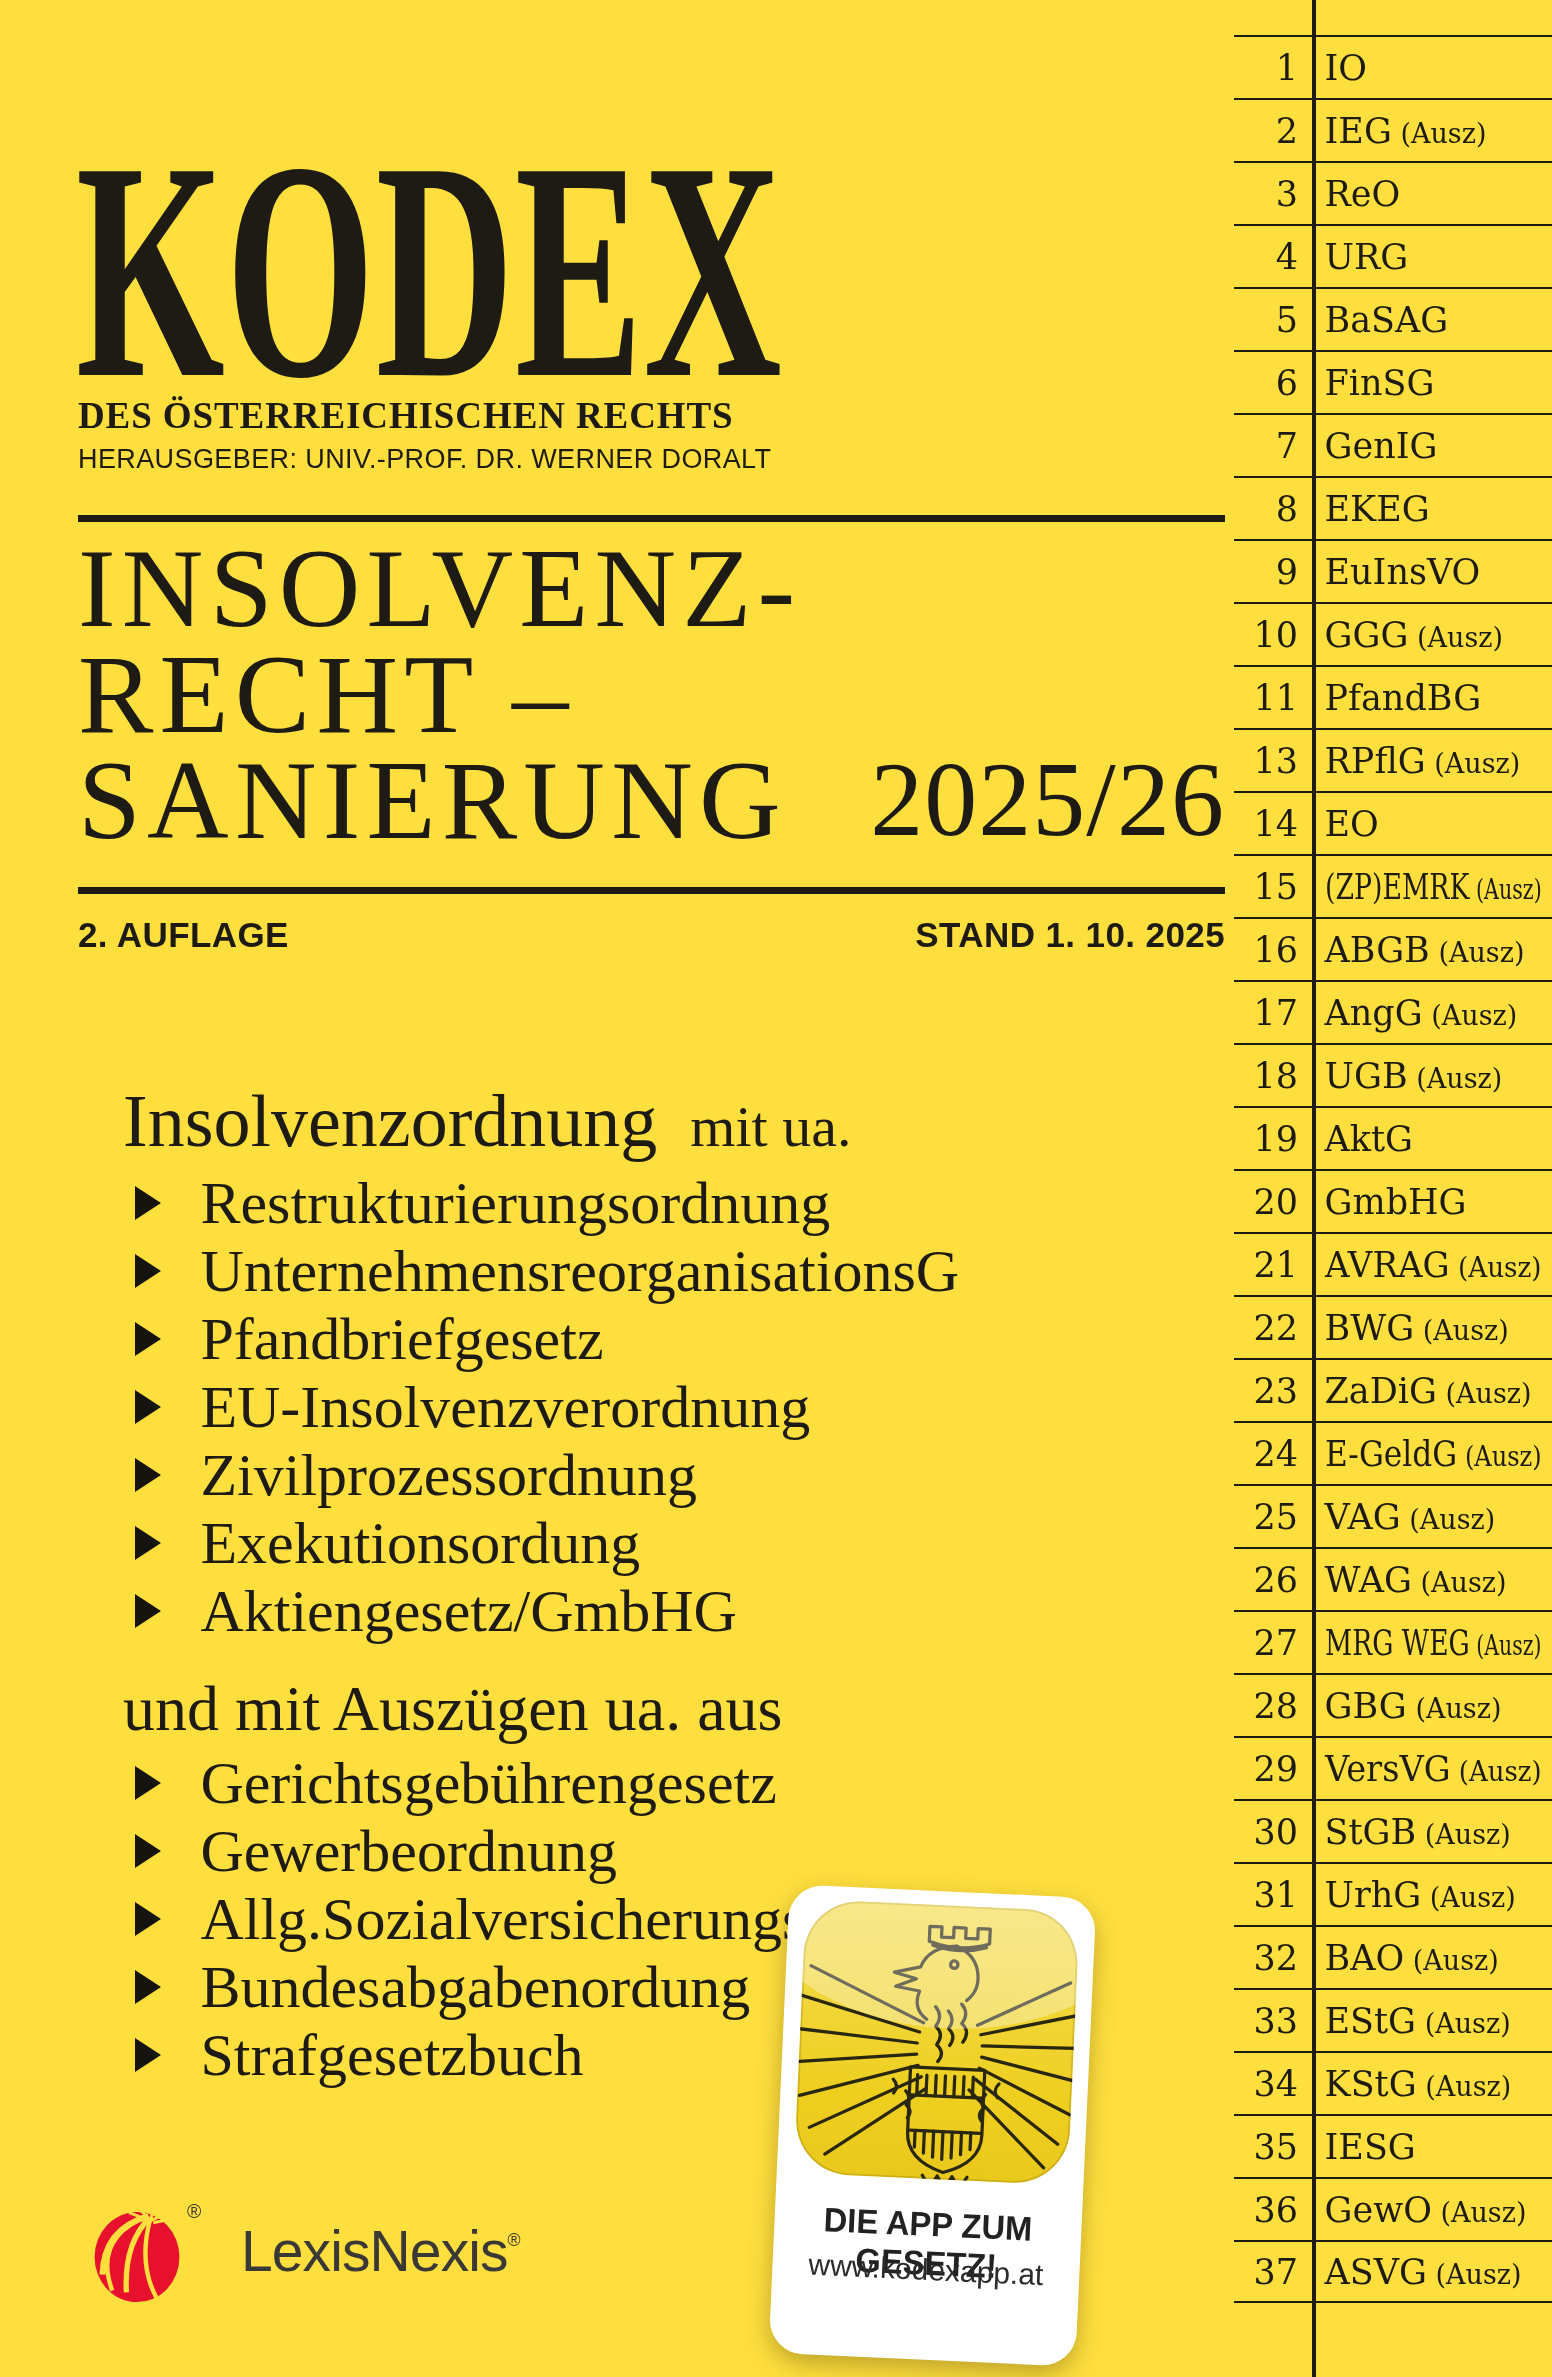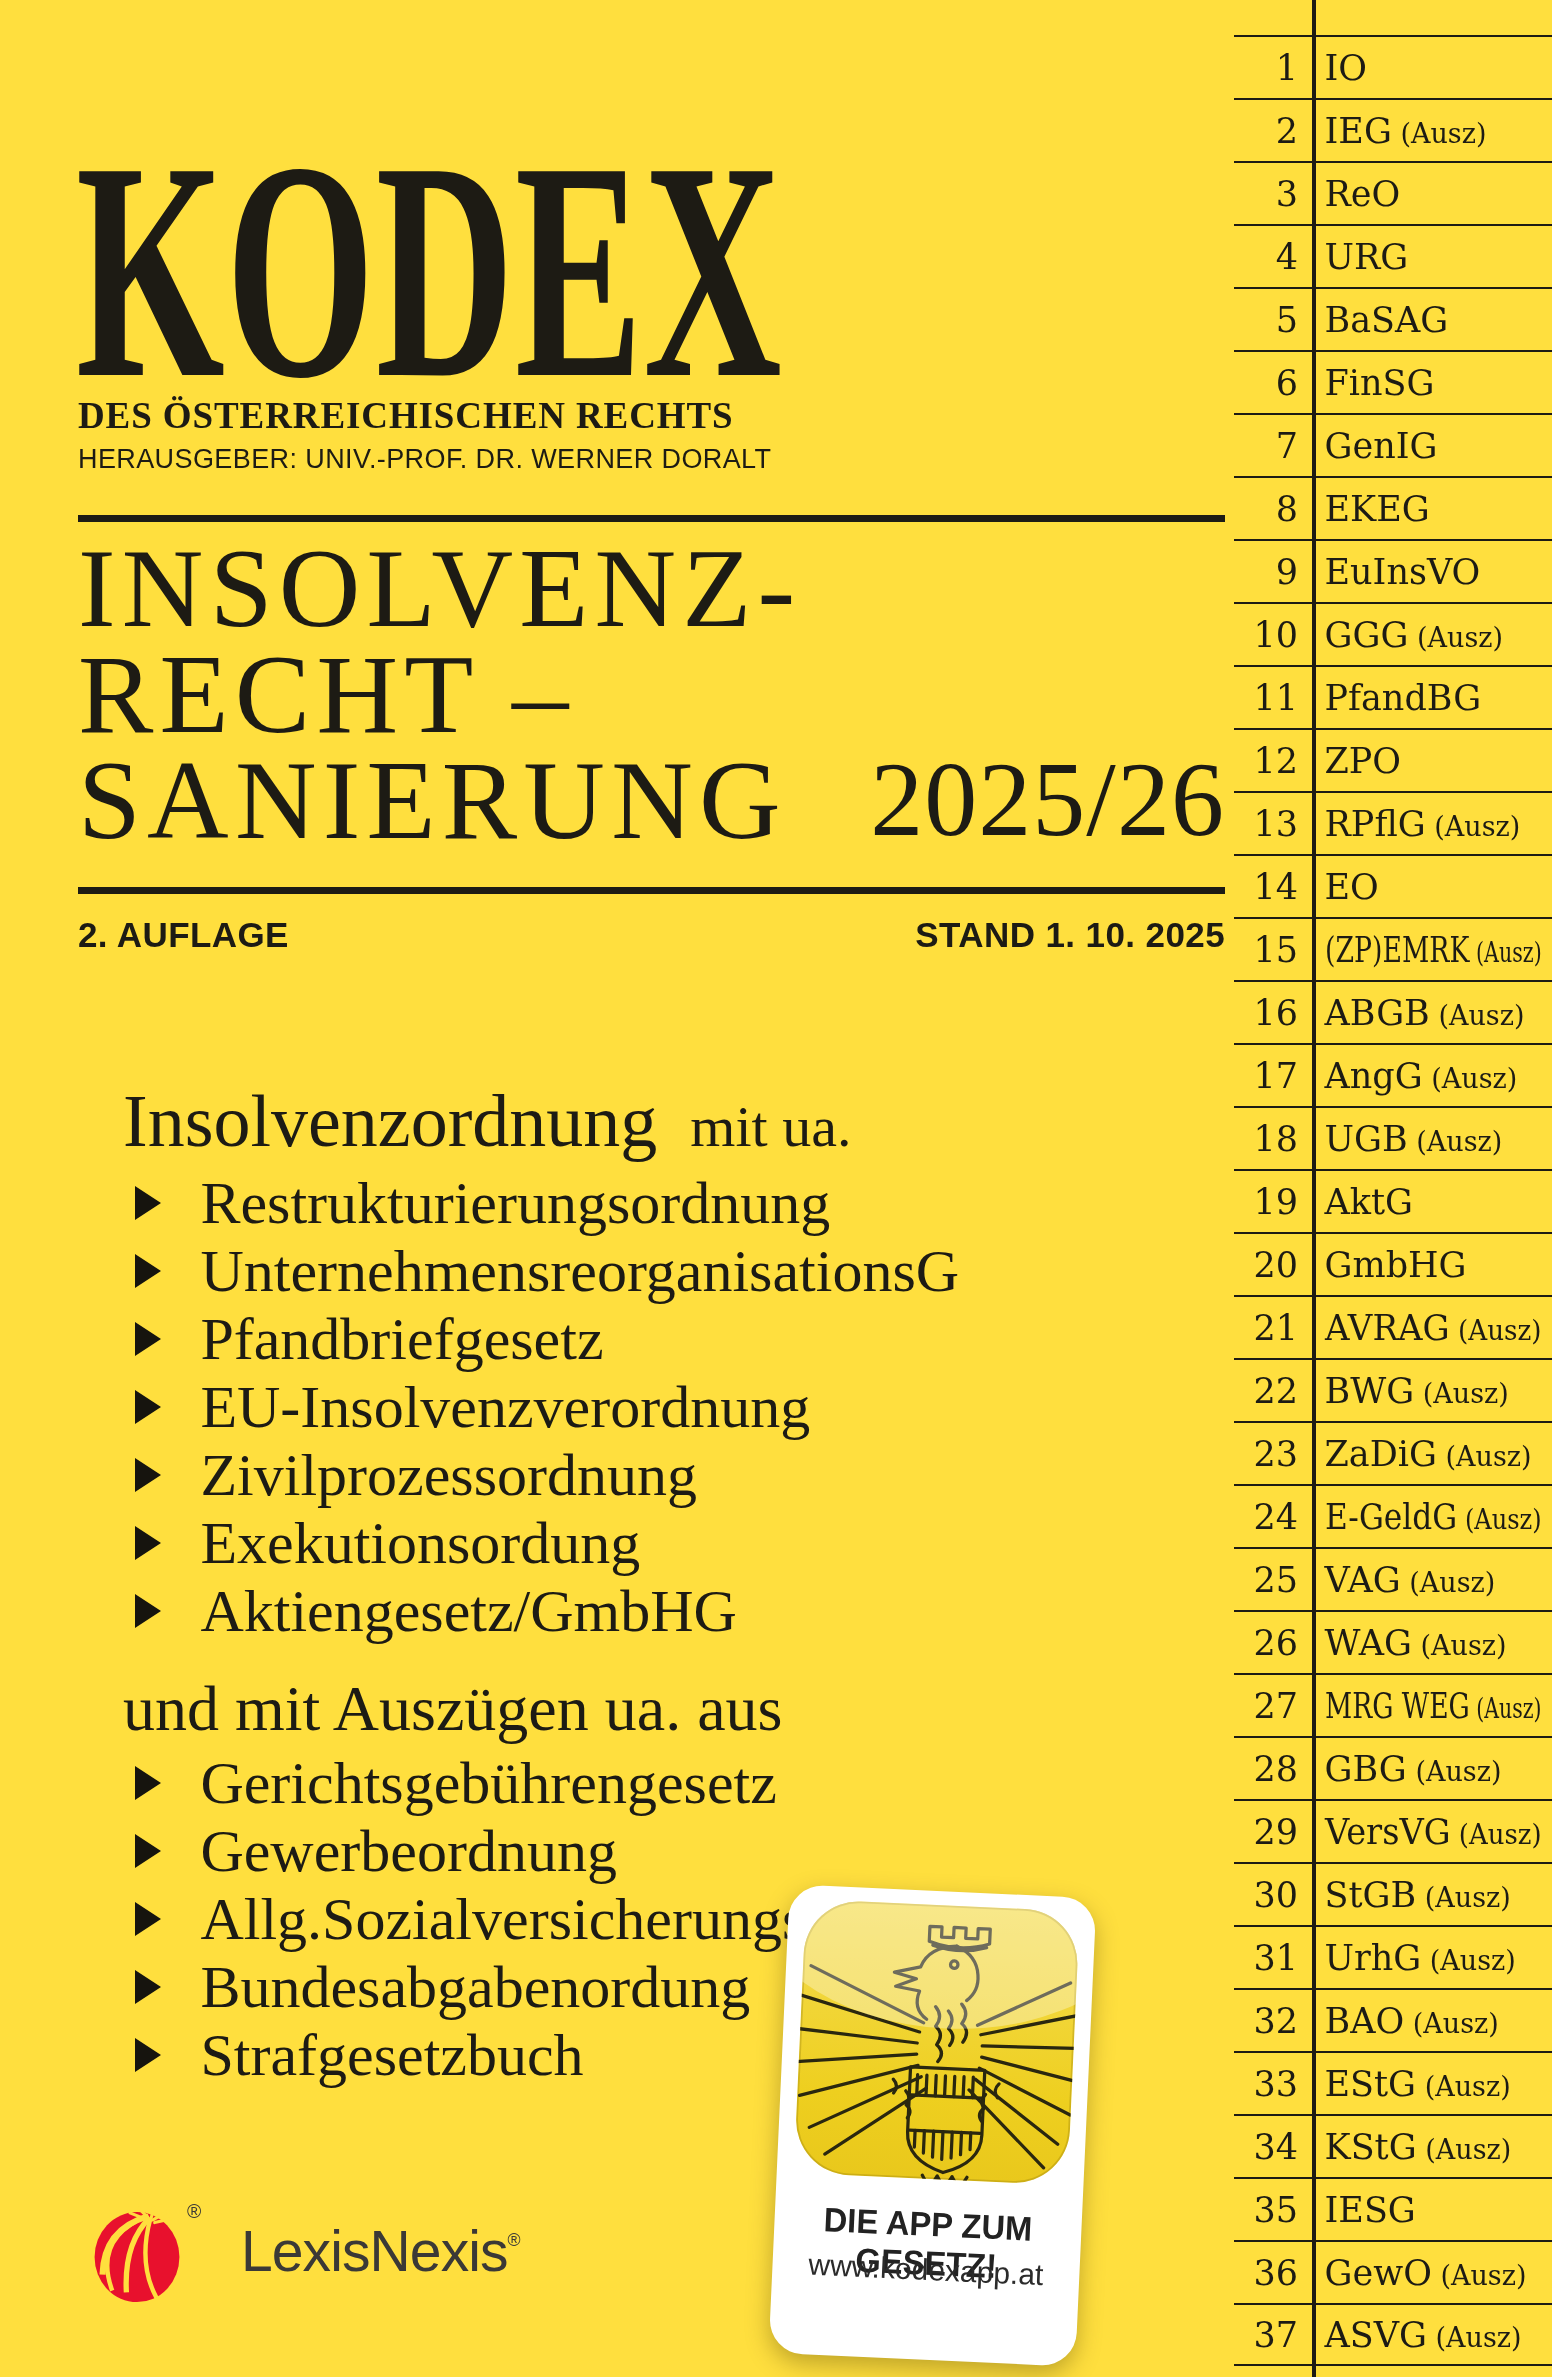--- a/index.html
+++ b/index.html
@@ -271,24 +271,20 @@
       </div>
       <div class="idx-row">
         <span class="idx-num">10</span>
         <span class="idx-label"><span>GGG</span><span class="idx-suffix">&nbsp;(Ausz)</span></span>
       </div>
       <div class="idx-row">
         <span class="idx-num">11</span>
         <span class="idx-label"><span>PfandBG</span></span>
       </div>
       <div class="idx-row">
-        <span class="idx-num">12</span>
-        <span class="idx-label"><span>ZPO</span></span>
-      </div>
-      <div class="idx-row">
         <span class="idx-num">13</span>
         <span class="idx-label"><span>RPflG</span><span class="idx-suffix">&nbsp;(Ausz)</span></span>
       </div>
       <div class="idx-row">
         <span class="idx-num">14</span>
         <span class="idx-label"><span>EO</span></span>
       </div>
       <div class="idx-row">
         <span class="idx-num">15</span>
         <span class="idx-label" style="transform: scaleX(0.764);"><span>(ZP)EMRK</span><span class="idx-suffix">&nbsp;(Ausz)</span></span>

